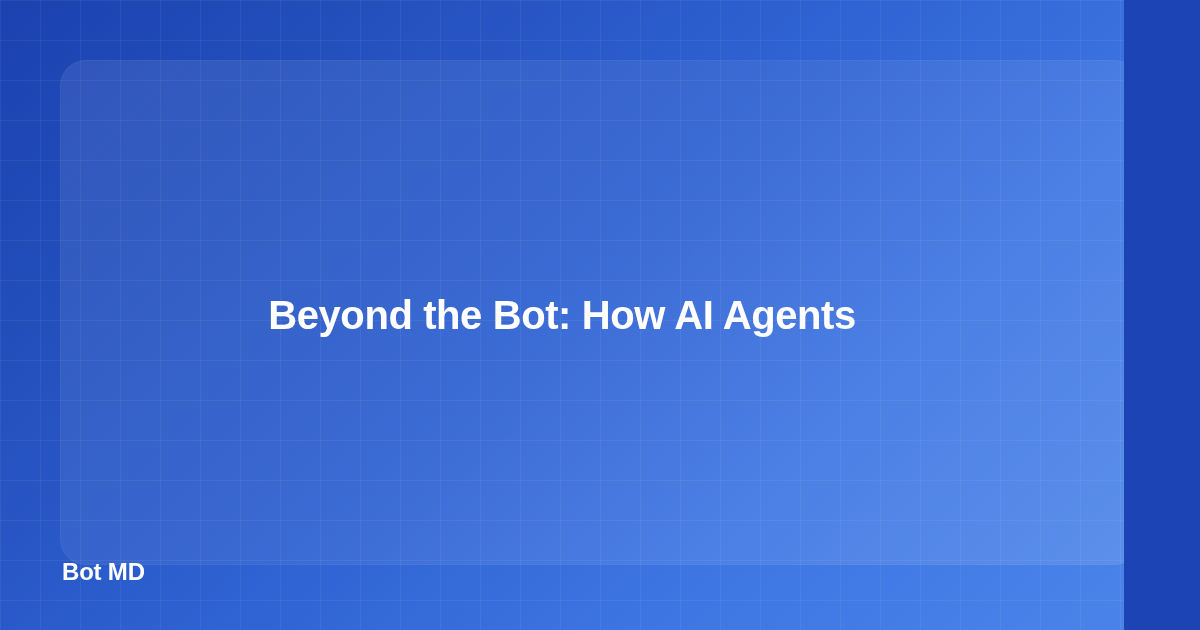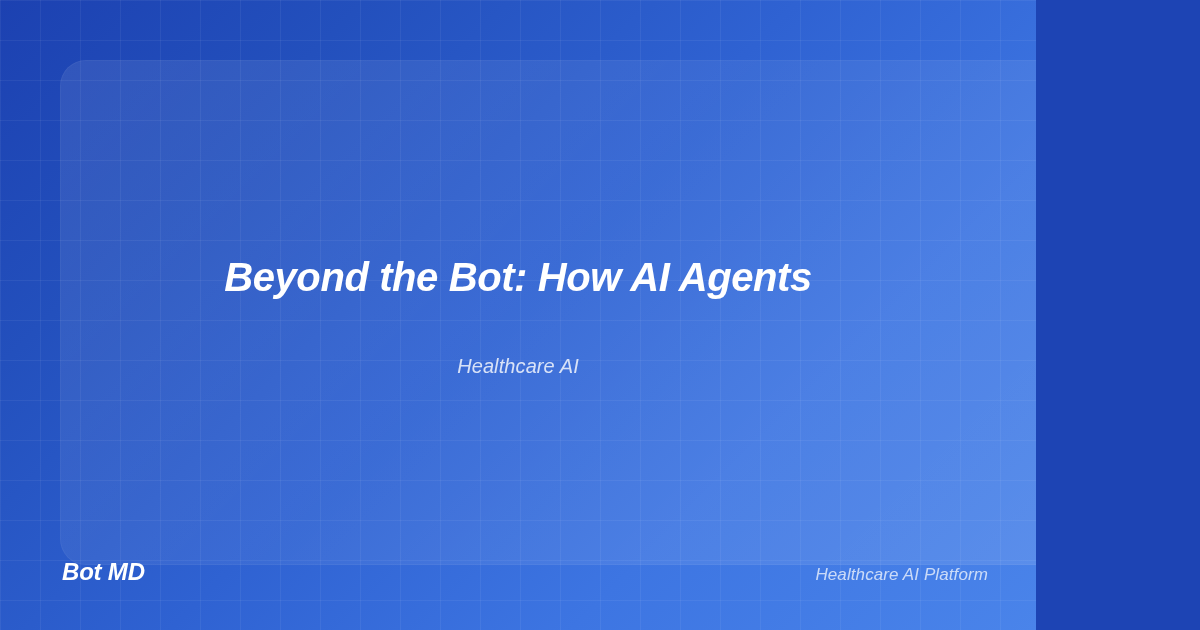--- a/index.html
+++ b/index.html
@@ -9,32 +9,31 @@
   body {
     width: 1200px;
     height: 630px;
     overflow: hidden;
     font-family: "Liberation Sans", sans-serif;
     background: #1d44b4;
   }
 
   #og-card {
     position: relative;
-    width: 1036px;
+    width: 1124px;
     height: 630px;
     overflow: hidden;
     
     background:
       linear-gradient(135deg,
         #1c41b1 0%,
         #2350bd 22%,
         #2f62d2 48%,
         #3d75e2 72%,
         #4a84ea 100%);
-    font-style: italic;
   }
 
   
   #grid-overlay {
     position: absolute;
     inset: 0;
     background-image:
       linear-gradient(to right, rgba(255,255,255,0.055) 1px, transparent 1px),
       linear-gradient(to bottom, rgba(255,255,255,0.055) 1px, transparent 1px);
     background-size: 40px 40px;
@@ -155,21 +154,19 @@
   <div id="grid-overlay"></div>
   <div id="dot-texture"></div>
   <div id="dot-texture-2"></div>
 
   <div id="inner-panel">
     <div id="inner-panel-texture"></div>
   </div>
 
   <div id="content-block">
     <h1 id="title"><span>Beyond the Bot: How AI Agents</span><br></h1>
-    <div id="subtitle">Healthcare AI</div>
   </div>
 
   <div id="footer-row">
     <div id="brand-logo">Bot MD</div>
-    <div id="footer-tagline">Healthcare AI Platform</div>
   </div>
 
 </div>
 
 </body></html>

